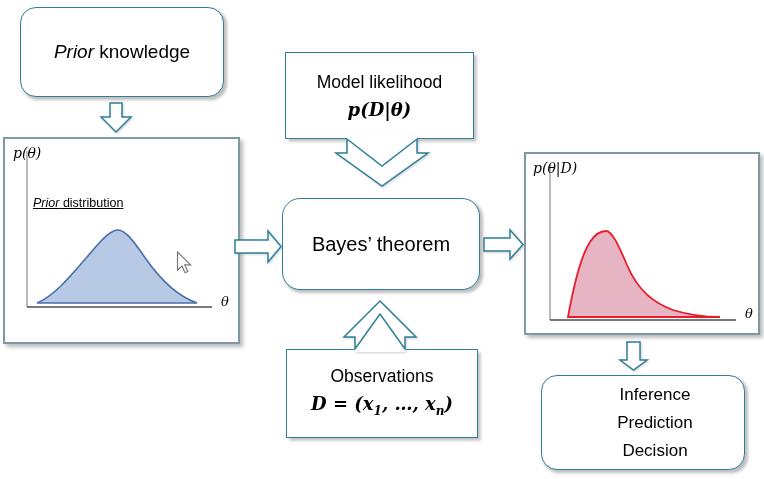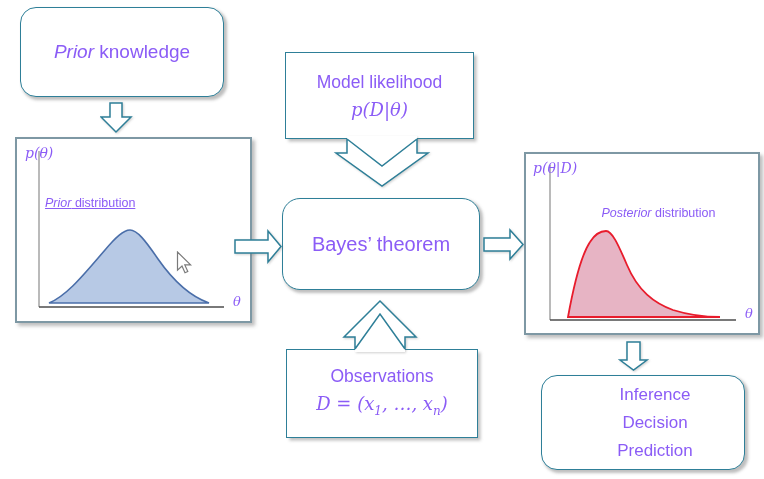--- a/index.html
+++ b/index.html
@@ -1,18 +1,18 @@
 <!DOCTYPE html>
 <html><head>
 <meta charset="utf-8">
 <style>
   html,body{margin:0;padding:0;background:#fff;}
   .stage{
     position:relative;width:764px;height:479px;background:#ffffff;overflow:hidden;
-    font-family:"Liberation Sans",sans-serif;color:#8b5cf6;
+    font-family:"Liberation Sans",sans-serif;color:#000000;
   }
   .box{
     position:absolute;background:#fff;border:1.6px solid #2e7f98;box-sizing:border-box;
     box-shadow:2.5px 2.5px 3px rgba(110,110,110,.45);
     display:flex;flex-direction:column;align-items:center;justify-content:center;text-align:center;
   }
   .rounded{border-radius:16px;}
   .chart{
     position:absolute;background:#fff;border:2px solid #7e98a4;box-sizing:border-box;
     box-shadow:3px 3px 3.5px rgba(110,110,110,.45);
@@ -24,39 +24,39 @@
   .arrow-fillonly{fill:#ffffff;stroke:none;}
   .arrow-strokeonly{fill:none;stroke:#2e7f98;stroke-width:1.5;stroke-linejoin:miter;}
   .abslab{position:absolute;white-space:nowrap;}
   .chart-plot{position:absolute;left:0;top:0;}
   .cap{font-size:12.5px;}
   .t-prior{font-size:19px;}
   .t-model{font-size:17.5px;line-height:24px;text-align:center;}
   .t-bayes{font-size:20px;}
   .t-obs{font-size:17.5px;line-height:24px;}
   .t-out{font-size:17px;line-height:28px;padding-left:24px;}
-  .f-math{font-size:18px;margin-top:4px;}
+  .f-math{font-size:18px;margin-top:4px;font-weight:bold;}
   sub{font-size:12px;}
 </style>
 </head>
 <body>
 
 <div class="stage">
 
   <div class="box rounded t-prior" style="left:20px;top:7px;width:204px;height:90px;">
     <div>
       <span class="em">Prior</span><span> knowledge</span>
     </div>
   </div>
 
   <svg class="arrow" style="left:100px;top:102px;" width="34" height="33" viewBox="0 0 34 33">
     <path class="arrow-shape" d="M10,1 L10,15 L1,15 L16,30 L31,15 L22,15 L22,1 Z"></path>
   </svg>
 
-  <div class="chart" style="left:3px;top:137px;width:237px;height:186px;margin-left:12px;">
+  <div class="chart" style="left:3px;top:137px;width:237px;height:207px;">
     <svg class="chart-plot" width="233" height="182" viewBox="0 0 233 182">
       <line x1="22" y1="12" x2="22" y2="168" stroke="#8c8c8c" stroke-width="1.2"></line>
       <path d="M32,164 C50,157 68,134 88,111 C98,99 106,91 113,91 C120,91 128,101 141,120 C155,140 172,157 192,164 Z" fill="#b7c9e5" stroke="#4a6ea9" stroke-width="1.6"></path>
       <line x1="22" y1="168" x2="207" y2="168" stroke="#4d4d4d" stroke-width="1.6"></line>
     </svg>
     <div class="abslab math" style="left:8px;top:6px;font-size:14px;">p(θ)</div>
     <div class="abslab cap" style="left:28px;top:57px;width:175px;text-decoration:underline;">
       <span class="em">Prior</span><span> distribution</span>
     </div>
     <div class="abslab math" style="left:216px;top:155px;font-size:13px;">θ</div>
@@ -84,34 +84,31 @@
     <path class="arrow-shape" d="M2,11 L28,11 L28,3 L41,17.5 L28,32 L28,24 L2,24 Z"></path>
   </svg>
 
   <div class="chart" style="left:524px;top:152px;width:236px;height:183px;">
     <svg class="chart-plot" width="232" height="179" viewBox="0 0 232 179">
       <line x1="24" y1="11" x2="24" y2="166" stroke="#8c8c8c" stroke-width="1.2"></line>
       <path d="M42,163 C46,141 54,103 64,88 C69,80 74,77 80,77 C86,77 92,90 101,111 C112,137 128,149 147,156 C163,161 181,163 194,163 Z" fill="#e7b4c4" stroke="#e81c2c" stroke-width="1.8"></path>
       <line x1="24" y1="166" x2="210" y2="166" stroke="#4d4d4d" stroke-width="1.6"></line>
     </svg>
     <div class="abslab math" style="left:7px;top:6px;font-size:14px;">p(θ|D)</div>
-    <div class="abslab cap" style="left:40px;top:52px;width:185px;text-align:center;">
-      <span class="em">Posterior</span><span> distribution</span>
-    </div>
     <div class="abslab math" style="left:219px;top:152px;font-size:13px;">θ</div>
   </div>
 
   <svg class="arrow" style="left:617px;top:339px;" width="34" height="34" viewBox="0 0 34 34">
     <path class="arrow-shape" d="M10,3 L10,21 L3,21 L16.5,31 L30,21 L23,21 L23,3 Z"></path>
   </svg>
 
   <div class="box rounded t-out" style="left:541px;top:375px;width:204px;height:95px;">
     <div>Inference</div>
+    <div>Prediction</div>
     <div>Decision</div>
-    <div>Prediction</div>
   </div>
 
   <div class="box t-obs" style="left:286px;top:349px;width:192px;height:89px;">
     <div>Observations</div>
     <div class="math f-math">
       <span>D = (x</span><sub>1</sub><span>, …, x</span><sub>n</sub><span>)</span>
     </div>
   </div>
 
   <svg class="arrow" style="left:338px;top:296px;" width="84" height="60" viewBox="0 0 84 60">

